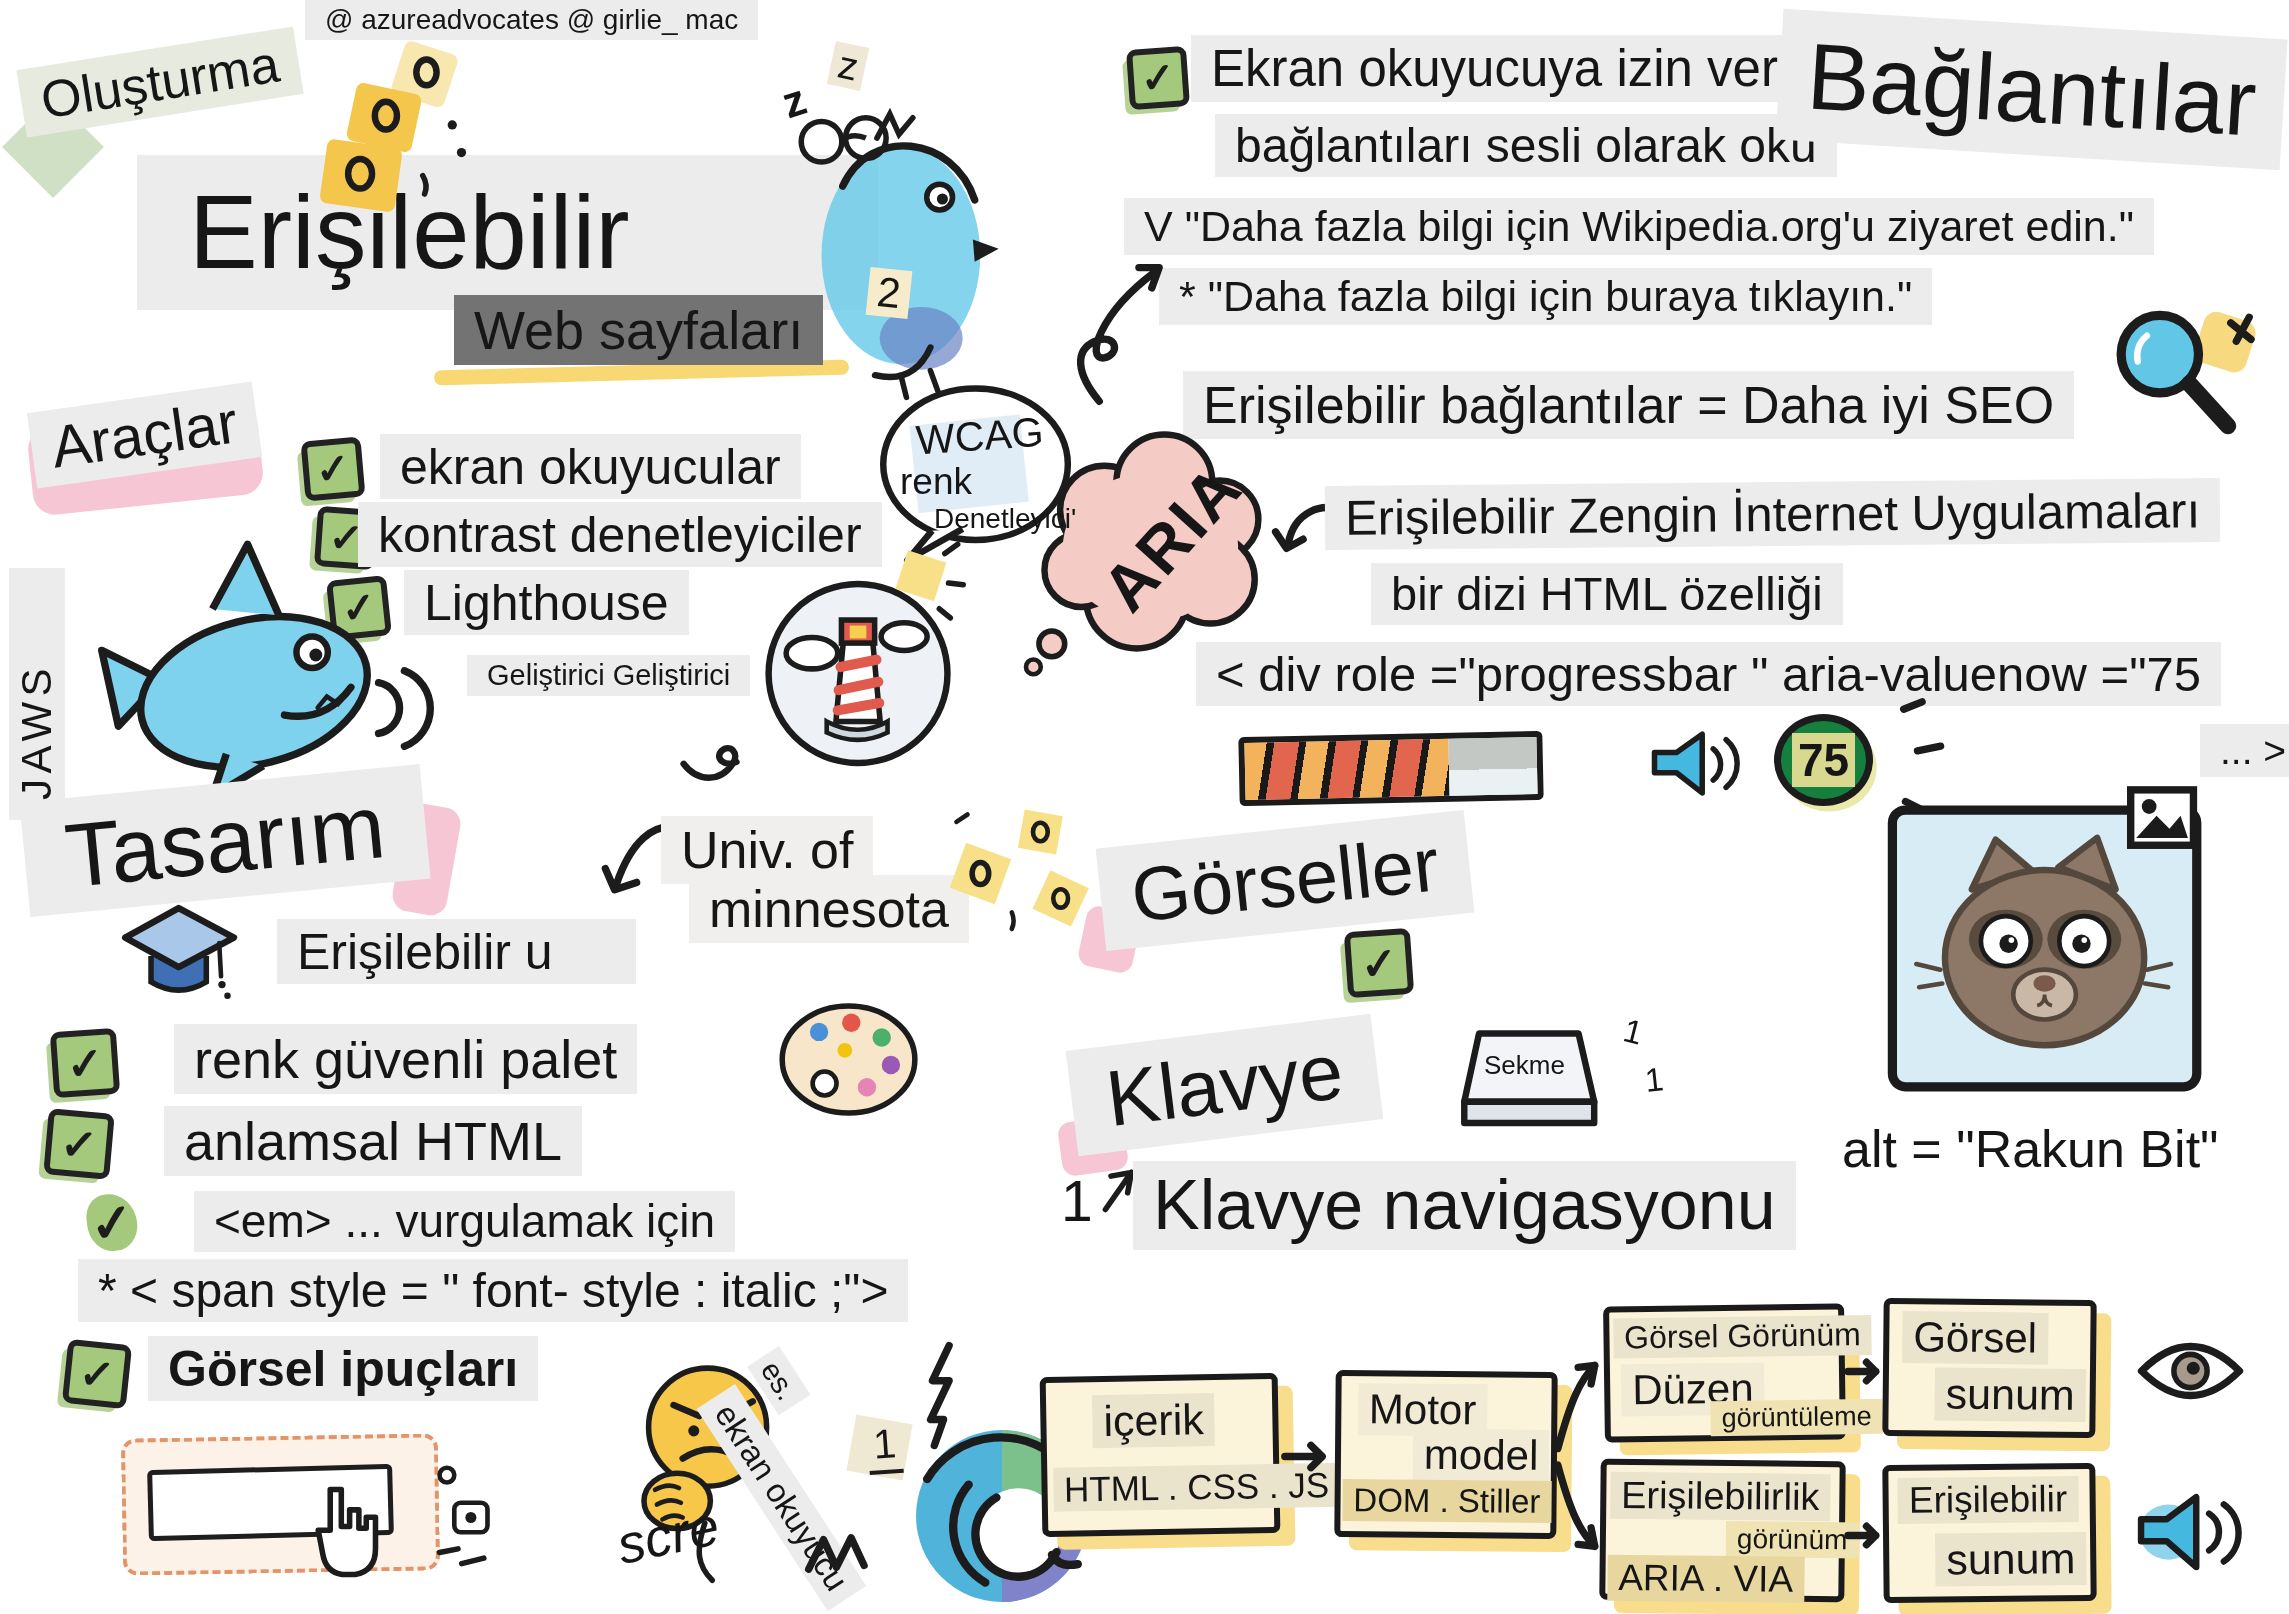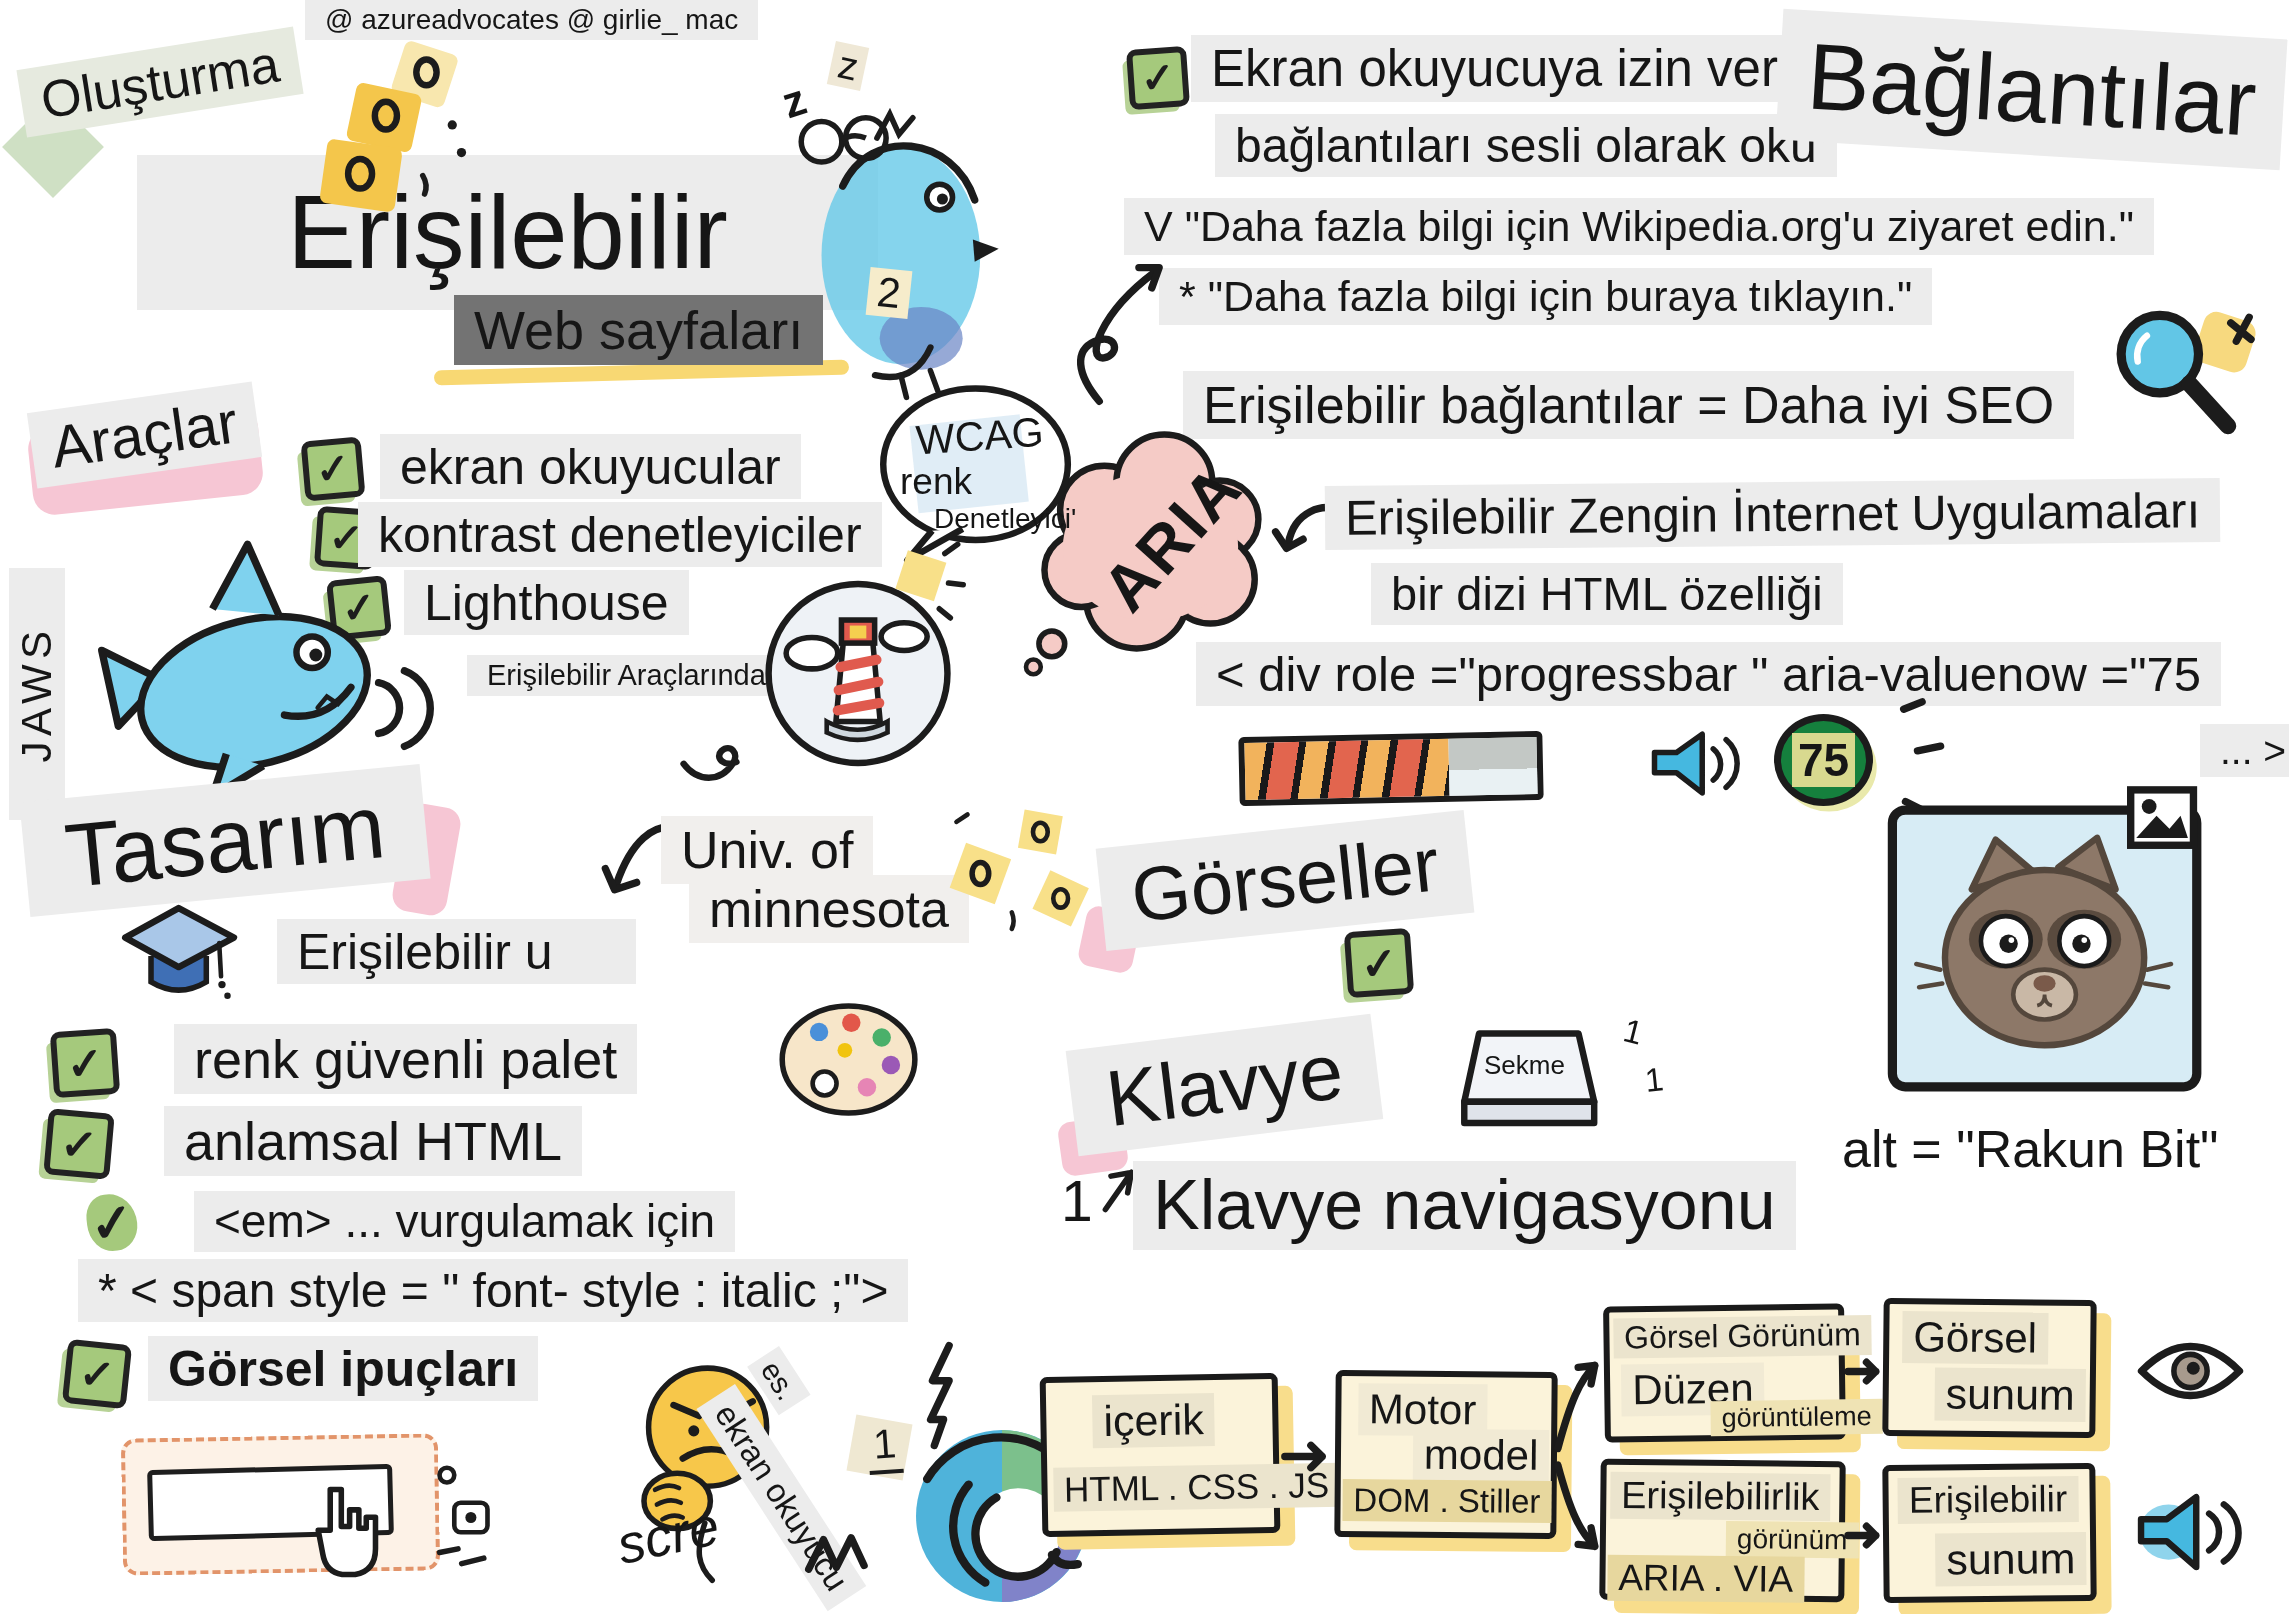--- a/index.html
+++ b/index.html
@@ -1,17 +1,17 @@
 <!DOCTYPE html>
 <html style="font-size:14.8px"><head>
 <meta charset="utf-8">
 <style>
   html,body{margin:0;padding:0;background:#fff;}
   .canvas{position:relative;width:2290px;height:1614px;background:#ffffff;overflow:hidden;
-          font-family:"Liberation Sans",sans-serif;color:#161616;text-align:center;}
+          font-family:"Liberation Sans",sans-serif;color:#161616;}
   .lb{position:absolute;background:#ececec;color:#161616;padding:3.7px 20px;white-space:nowrap;line-height:1.16;}
   .pl{position:absolute;white-space:nowrap;color:#161616;}
   .chk{position:absolute;border:6.5px solid #222;border-radius:9.2px;background:#a5c97c;
        box-shadow:-7.4px 7.4px 0 -2.8px #b7d296;display:flex;align-items:center;justify-content:center;}
   .chk::after{content:"✓";font-weight:bold;color:#1d1d1d;font-size:inherit;}
   .tick{position:absolute;background:#a5c97c;border-radius:40% 55% 45% 50%;
         display:flex;align-items:center;justify-content:center;}
   .tick::after{content:"✓";font-weight:bold;color:#1d1d1d;font-size:inherit;}
   .box{position:absolute;background:#fbf3da;border:6.5px solid #1a1a1a;border-radius:7.4px;
        box-shadow:14.8px 13px 0 #f8dd8c;}
@@ -125,21 +125,21 @@
   </svg>
 
   <div class="blob" style="left:29.5px;top:417px;width:231px;height:88px;background:#f6c6d4;border-radius:22px;transform:rotate(-6deg);"></div>
   <div class="lb" style="left:31px;top:397px;font-size:59px;transform:rotate(-8deg);">Araçlar</div>
   <div class="chk" style="left:303px;top:439px;width:48px;height:48px;font-size:41px;transform:rotate(-5deg);"></div>
   <div class="lb" style="left:380px;top:434px;font-size:50px;">ekran okuyucular</div>
   <div class="chk" style="left:316px;top:508px;width:48px;height:48px;font-size:41px;transform:rotate(4deg);"></div>
   <div class="lb" style="left:358px;top:502px;font-size:50px;">kontrast denetleyiciler</div>
   <div class="chk" style="left:329px;top:578px;width:48px;height:48px;font-size:41px;transform:rotate(-6deg);"></div>
   <div class="lb" style="left:404px;top:570px;font-size:50px;">Lighthouse</div>
-  <div class="lb" style="left:467px;top:655px;font-size:29px;">Erişilebilir Araçlarında</div>
+  <div class="lb" style="left:467px;top:655px;font-size:29px;">Geliştirici Geliştirici</div>
   <div class="lb" style="left:9.2px;top:820px;font-size:42px;width:212px;transform:rotate(-90deg);transform-origin:0 0;letter-spacing:5.5px;">JAWS</div>
   <svg class="icon" style="left:74px;top:512px;" width="360" height="323" viewBox="0 0 390 350">
     <path d="M30 150 L95 182 L48 232 Z" fill="#7fd2ee" stroke="#1c1c1c" stroke-width="8" stroke-linejoin="round"></path>
     <ellipse cx="195" cy="195" rx="125" ry="78" fill="#7fd2ee" stroke="#1c1c1c" stroke-width="8" transform="rotate(-14 195 195)"></ellipse>
     <path d="M150 105 L188 35 L222 112" fill="#7fd2ee" stroke="#1c1c1c" stroke-width="8" stroke-linejoin="round"></path>
     <path d="M165 262 L150 308 L205 275" fill="#7fd2ee" stroke="#1c1c1c" stroke-width="8" stroke-linejoin="round"></path>
     <circle cx="258" cy="152" r="17" fill="#fff" stroke="#1c1c1c" stroke-width="7"></circle>
     <circle cx="262" cy="155" r="7" fill="#1c1c1c"></circle>
     <path d="M300 190 Q272 228 228 220" fill="none" stroke="#1c1c1c" stroke-width="8" stroke-linecap="round"></path>
     <path d="M296 196 l-10 12 l-12 -8 l-10 12" fill="none" stroke="#1c1c1c" stroke-width="5" stroke-linecap="round"></path>

